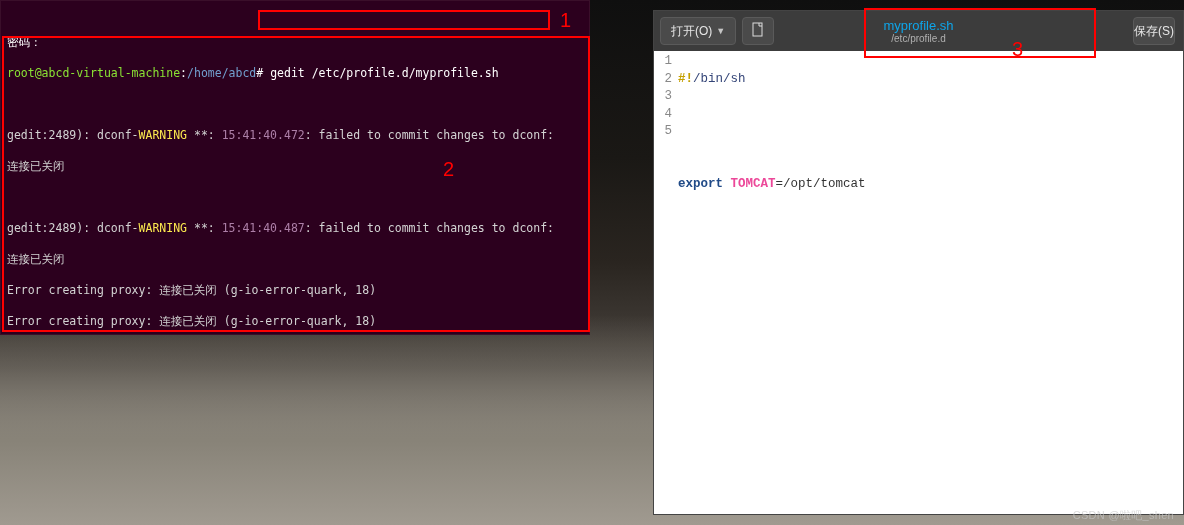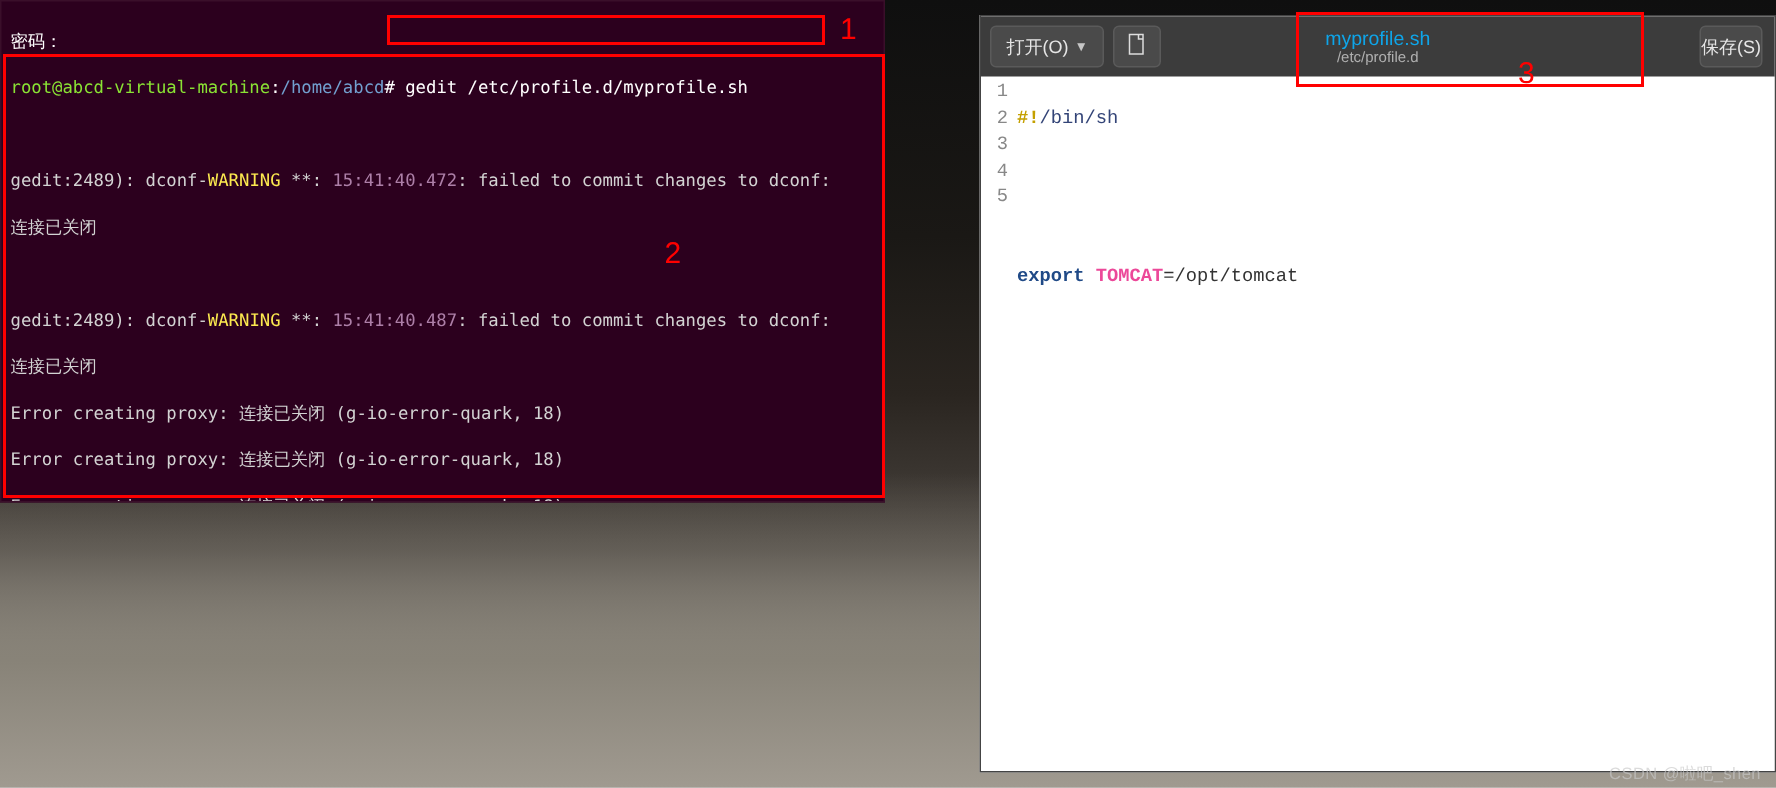--- a/index.html
+++ b/index.html
@@ -27,21 +27,21 @@
     .terminal {
       position: absolute;
       left: 0;
       top: 0;
       width: 590px;
       height: 335px;
       background: #2c001e;
       color: #eee;
       font-size: 11.5px;
       line-height: 1.35;
-      padding: 3px 6px;
+      padding: 18px 6px;
       z-index: 2;
       white-space: pre-wrap;
       overflow: hidden;
       border: 1px solid #3a0f2a;
     }
     .terminal .prompt-host { color: #8ae234; }
     .terminal .path { color: #729fcf; }
     .terminal .white { color: #ffffff; }
     .terminal .gray { color: #d3d3d3; }
     .terminal .warn { color: #fce94f; }

